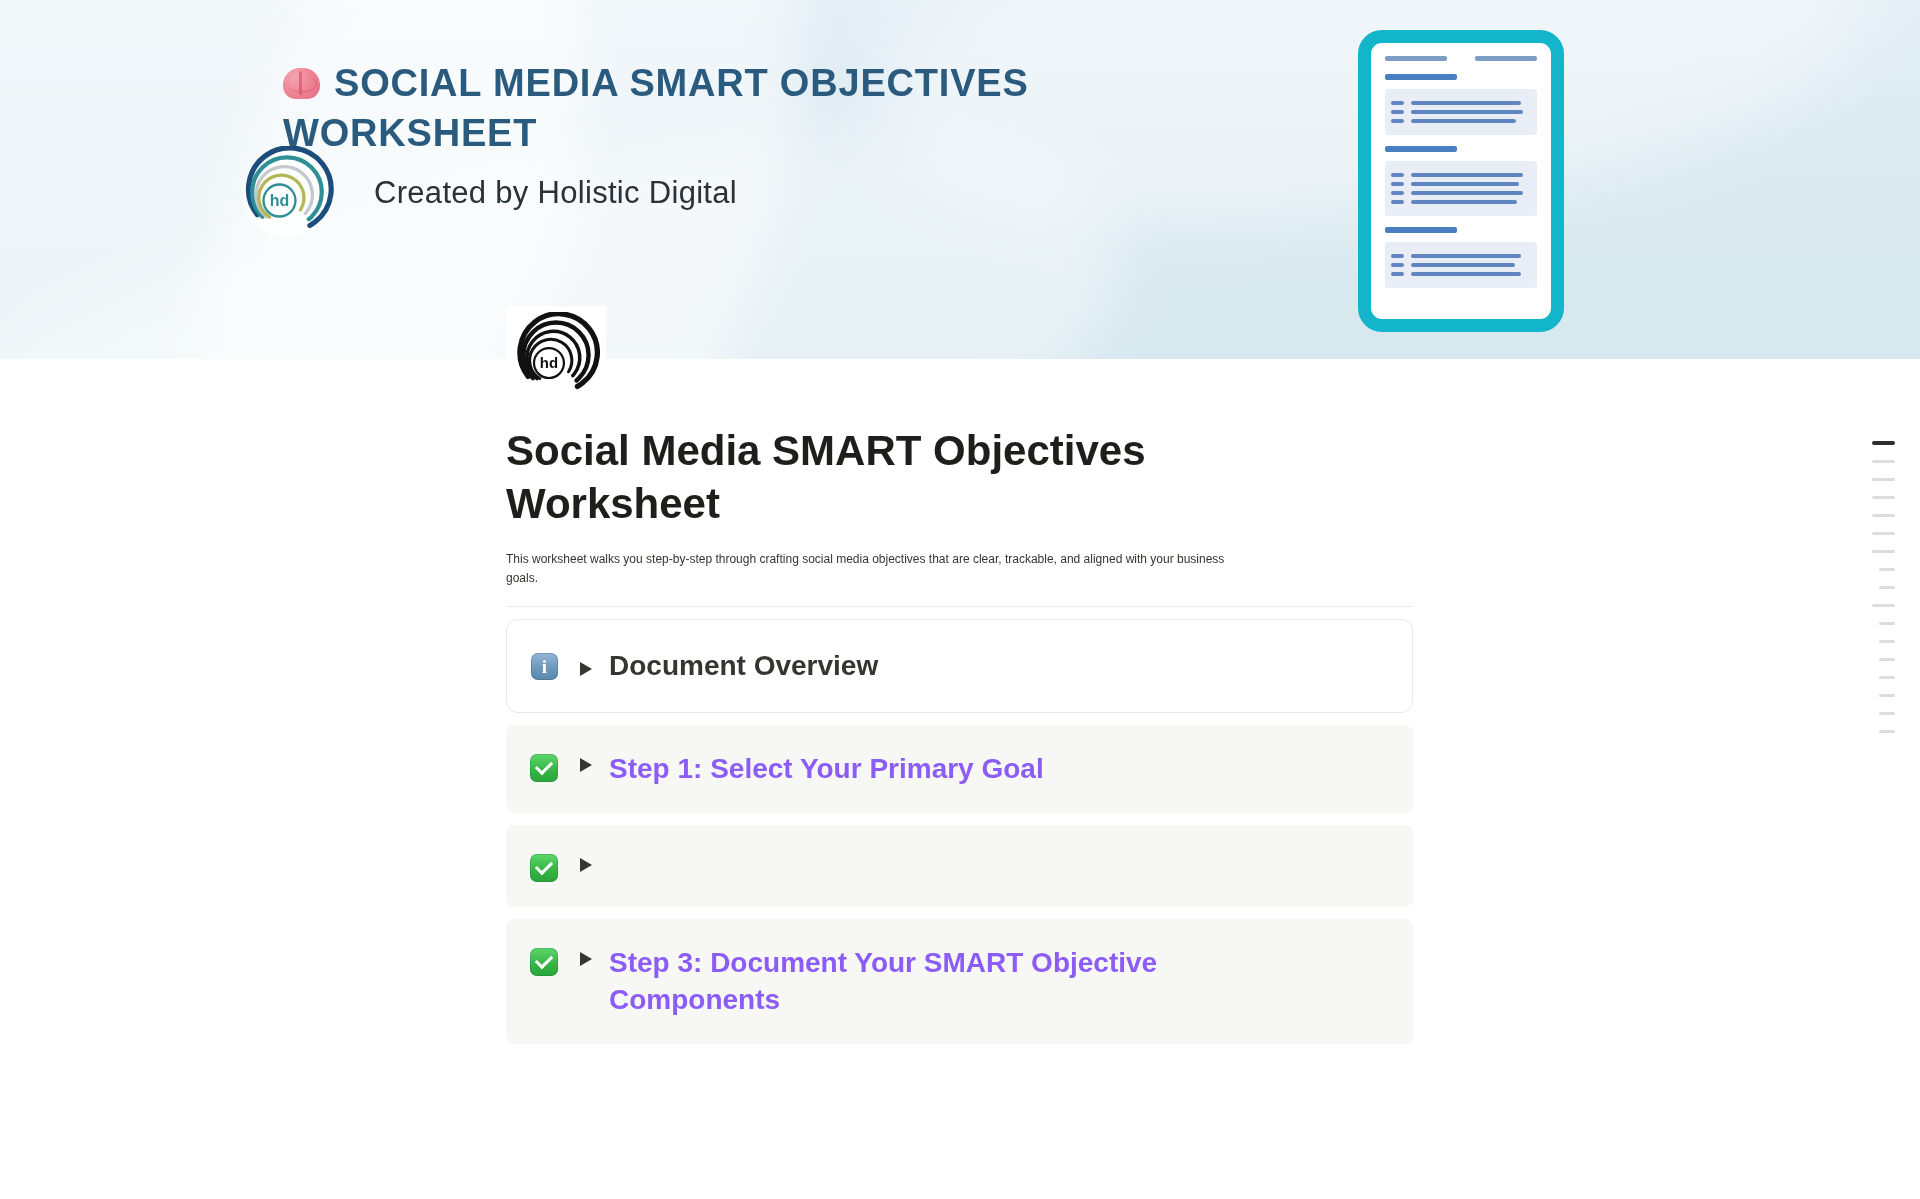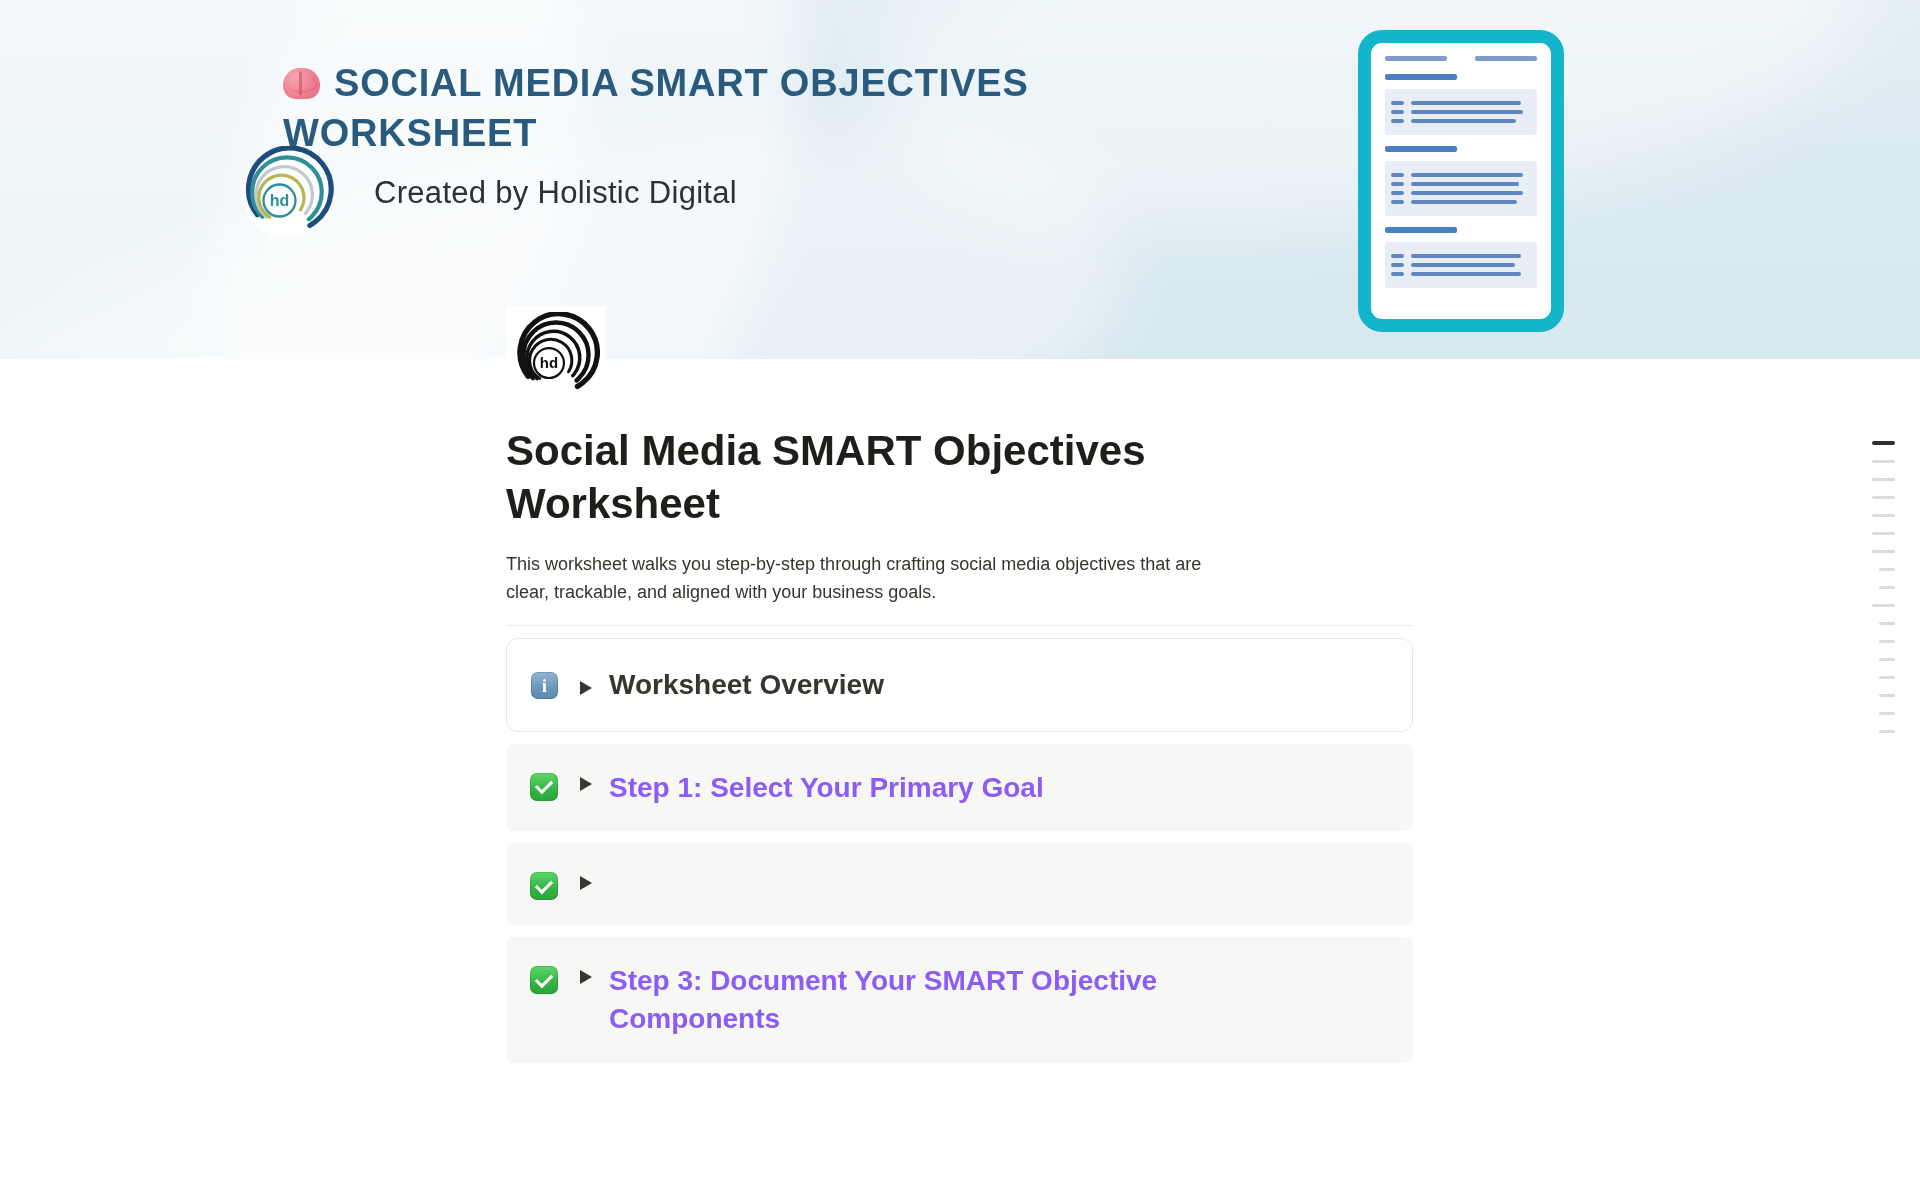--- a/index.html
+++ b/index.html
@@ -42,21 +42,21 @@
   .cb-row b { display:block; height:4px; background:#5f86c0; border-radius:2px; }
 
   
   .page-icon { position:absolute; left:506px; top:306px; width:100px; height:100px;
                background:#ffffff; display:flex; align-items:center; justify-content:center; }
 
   
   .content { position:absolute; left:506px; top:359px; width:907px; }
   .page-title { margin-top:66px; width:720px; font-size:42px; line-height:1.25; font-weight:700; color:#1f1e1b; }
   .subtitle   { margin-top:64px; width:740px; font-size:28px; line-height:1.38; font-weight:700; color:#2b2a27; }
-  .descr      { margin-top:20px; width:730px; font-size:18px; line-height:1.58; color:#37352f; }
+  .descr      { margin-top:20px; width:730px; font-size:12px; line-height:1.58; color:#37352f; }
 
   .divider { margin-top:18px; border-top:1px solid #ececea; width:907px; }
 
   .callout { margin-top:12px; width:907px; background:#ffffff; border:1px solid #e8e7e4;
              border-radius:12px; padding:27px 24px; display:flex; align-items:center; }
   .block   { margin-top:12px; width:907px; background:#f7f7f5; border-radius:8px;
              padding:25px 24px; display:flex; align-items:flex-start; }
 
   .toggle-tri { width:0; height:0; border-left:12px solid #37352f;
                 border-top:7px solid transparent; border-bottom:7px solid transparent;
@@ -180,21 +180,21 @@
   <h1 class="page-title">Social Media SMART Objectives Worksheet</h1>
 
 
   <p class="descr">This worksheet walks you step-by-step through crafting social media objectives that are clear, trackable, and aligned with your business goals.</p>
 
   <div class="divider"></div>
 
   <div class="callout">
     <span class="emoji-info">i</span>
     <span class="toggle-tri" style="margin-top:7px"></span>
-    <span class="sec-label">Worksheet Overview</span>
+    <span class="sec-label">Document Overview</span>
   </div>
 
   <div class="block">
     <span class="emoji-check"></span>
     <span class="toggle-tri"></span>
     <span class="sec-label step-label">Step 1: Select Your Primary Goal</span>
   </div>
 
   <div class="block">
     <span class="emoji-check"></span>

